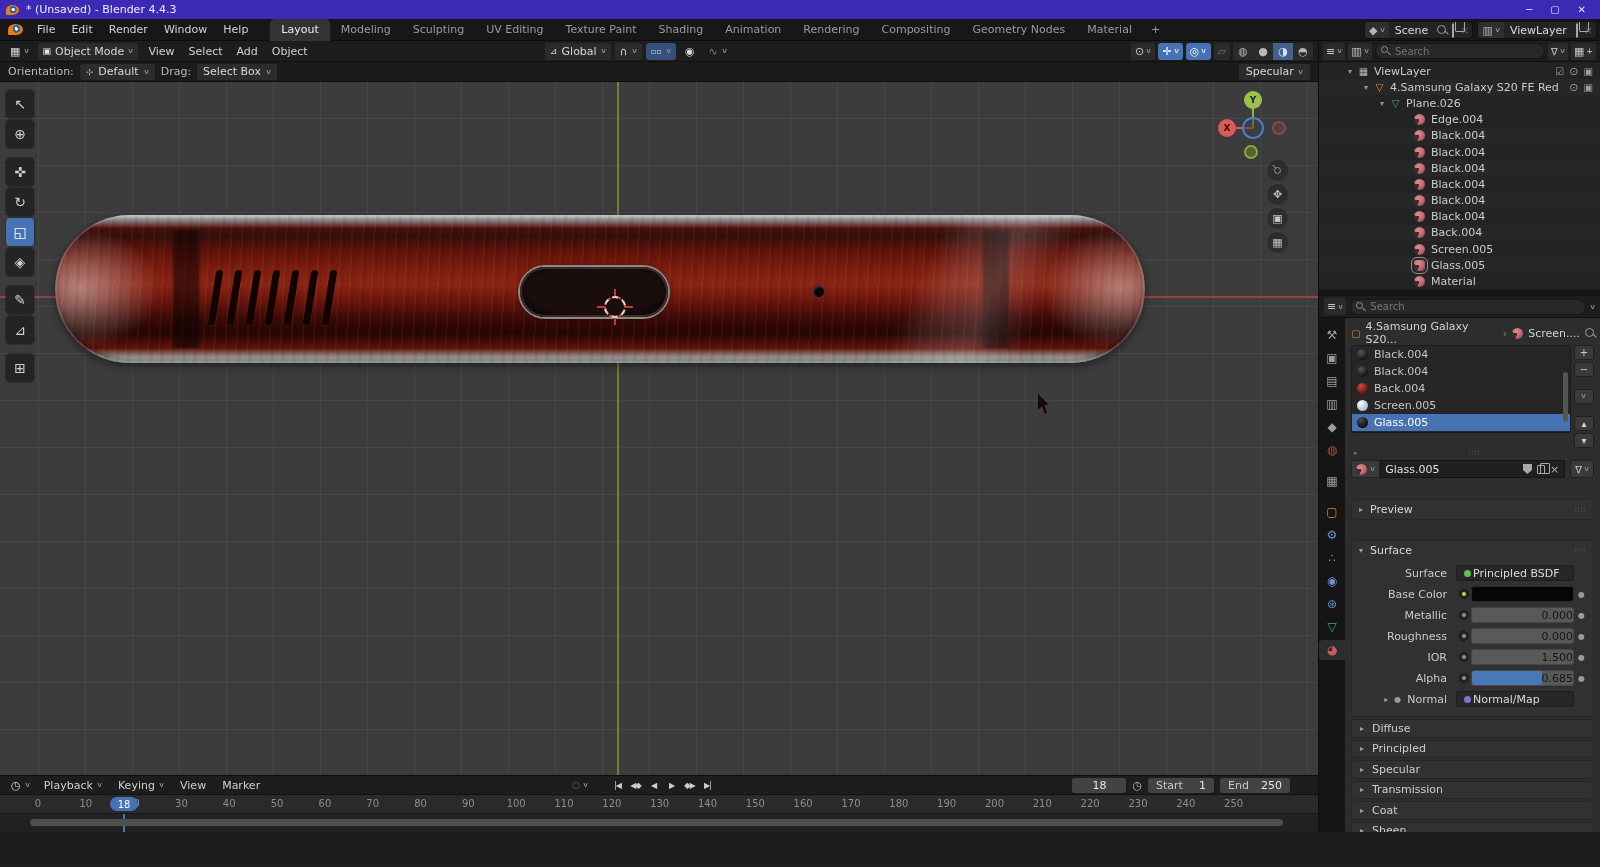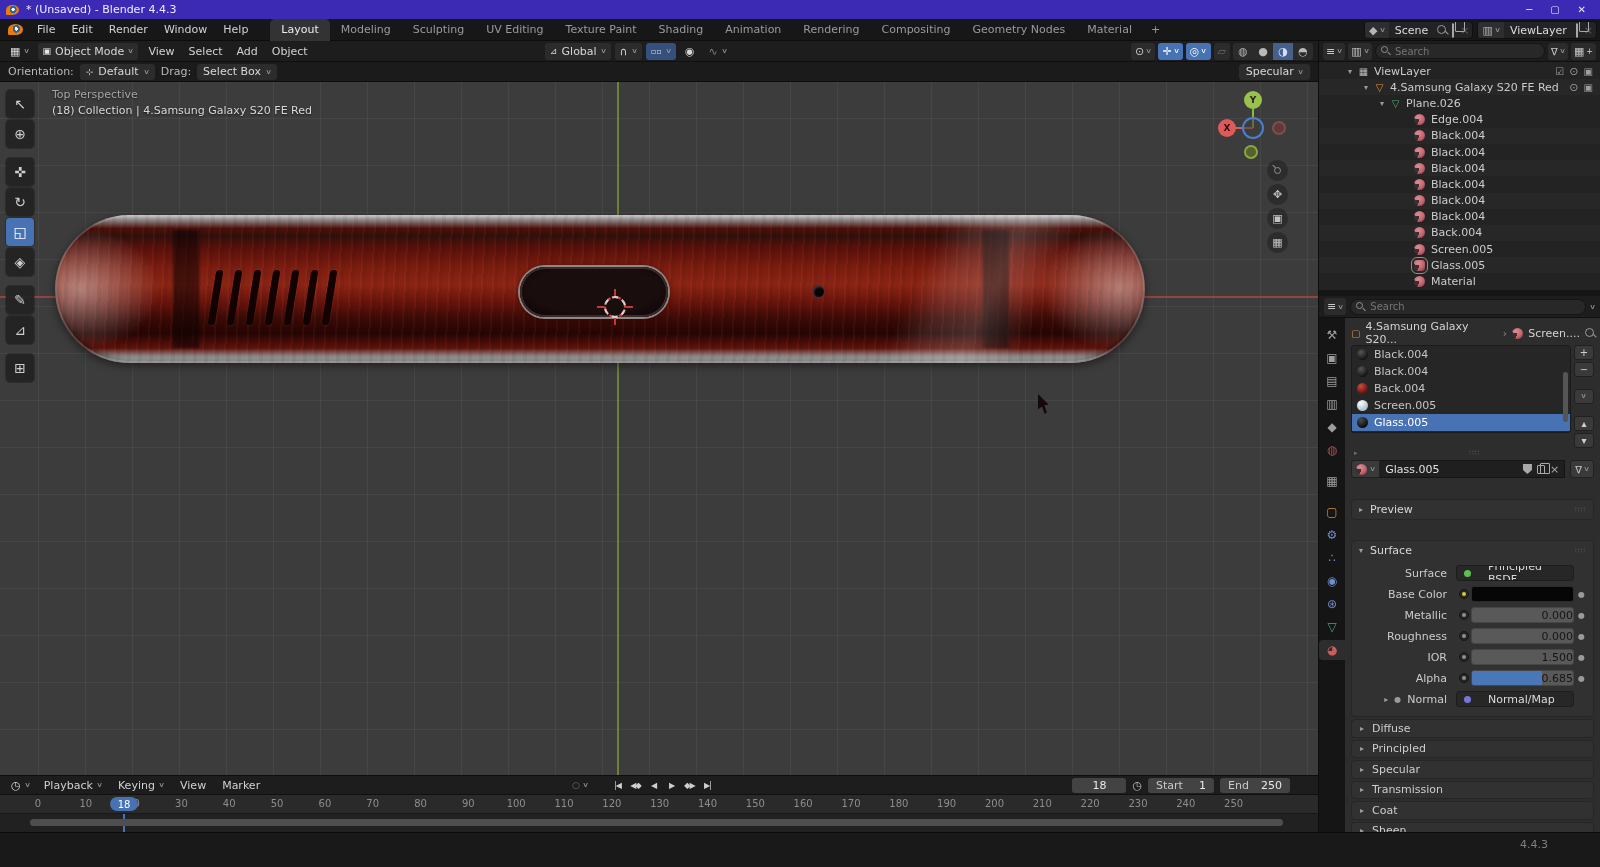--- a/index.html
+++ b/index.html
@@ -207,21 +207,21 @@
 
   .pbody{padding:2px 4px 7px 0}
   .prow{display:flex;align-items:center;height:20px;margin-top:1px}
   .plabel{width:104px;text-align:right;padding-right:9px;color:#cbcbcb;flex:none}
   .plabel.nrm{display:flex;align-items:center;justify-content:flex-end;gap:6px;padding-right:9px}
   .sock{width:15px;flex:none;display:flex;justify-content:center}
   .sock i{width:10px;height:10px;border-radius:50%;background:#262626;border:1px solid #171717;position:relative}
   .sock i::after{content:"";position:absolute;left:2.2px;top:2.2px;width:4px;height:4px;border-radius:50%;background:#8f8f8f}
   .sock.yellow i::after{background:#cfd02f}
   .field{flex:1;height:16px;border-radius:3px;position:relative;overflow:hidden}
-  .linkfield{background:#272727;border:1px solid #1d1d1d;display:flex;align-items:center;gap:17px;padding-left:7px;color:#dadada}
+  .linkfield{background:#272727;border:1px solid #1d1d1d;display:flex;align-items:center;gap:2px;padding-left:7px;color:#dadada}
   .ndot{width:7px;height:7px;border-radius:50%;flex:none}
   .ndot.green{background:#5bc24c}.ndot.purple{background:#7a74d6}
   .slider{background:#595959;border:1px solid #464646;color:#151515;display:flex;align-items:center;justify-content:flex-end}
   .slider .val{position:relative;z-index:2}
   .slider .fill{position:absolute;left:0;top:0;bottom:0;width:69%;background:#4a77b7;z-index:1}
   .basecolor{background:#060606;border:1px solid #2c2c2c}
   .deco{width:15px;flex:none;text-align:center;color:#9a9a9a;font-size:8px}
 
   .cpanel{display:flex;align-items:center;gap:8px;height:18.5px;padding-left:8px;background:#313131;border:1px solid #262626;border-radius:4px;margin-top:2px;color:#cdcdcd}
 
@@ -413,24 +413,20 @@
 
     <div class="cursor3d">
       <span class="ring"></span>
         <span class="ring2"></span>
       <span class="ch h1"></span>
         <span class="ch h2"></span>
         <span class="ch v1"></span>
         <span class="ch v2"></span>
     </div>
 
-    <div class="vp-text">
-      <div class="l1">Top Perspective</div>
-      <div class="l2">(18) Collection | 4.Samsung Galaxy S20 FE Red</div>
-    </div>
 
     <div class="vtools">
       <span class="vtool">↖</span>
       <span class="vtool">⊕</span>
       <span class="vtool gap">✜</span>
       <span class="vtool">↻</span>
       <span class="vtool on">◱</span>
       <span class="vtool">◈</span>
       <span class="vtool gap">✎</span>
       <span class="vtool">⊿</span>
@@ -535,23 +531,20 @@
           <span class="tick">250</span>
         </div>
       <span class="ph-badge">18</span>
     </div>
     <div class="tl-scrub">
       <span class="ph-line"></span>
       <span class="hscroll"></span>
     </div>
   </div>
 
-  <div class="statusbar">
-    <span class="version">4.4.3</span>
-  </div>
 
   <div class="outliner-header">
     <span class="ohbtn">
         <i class="gi i-list"></i>
         <i class="gi i-chev"></i>
       </span>
     <span class="ohbtn">
         <i class="gi i-imgs"></i>
         <i class="gi i-chev"></i>
       </span>

